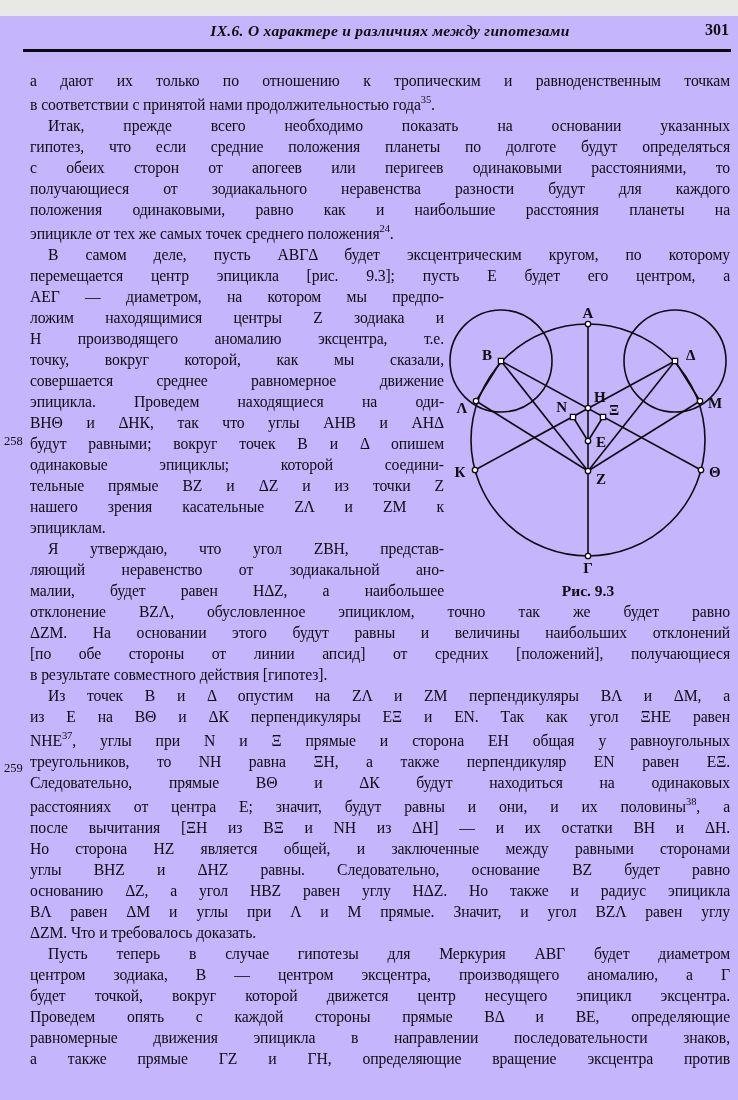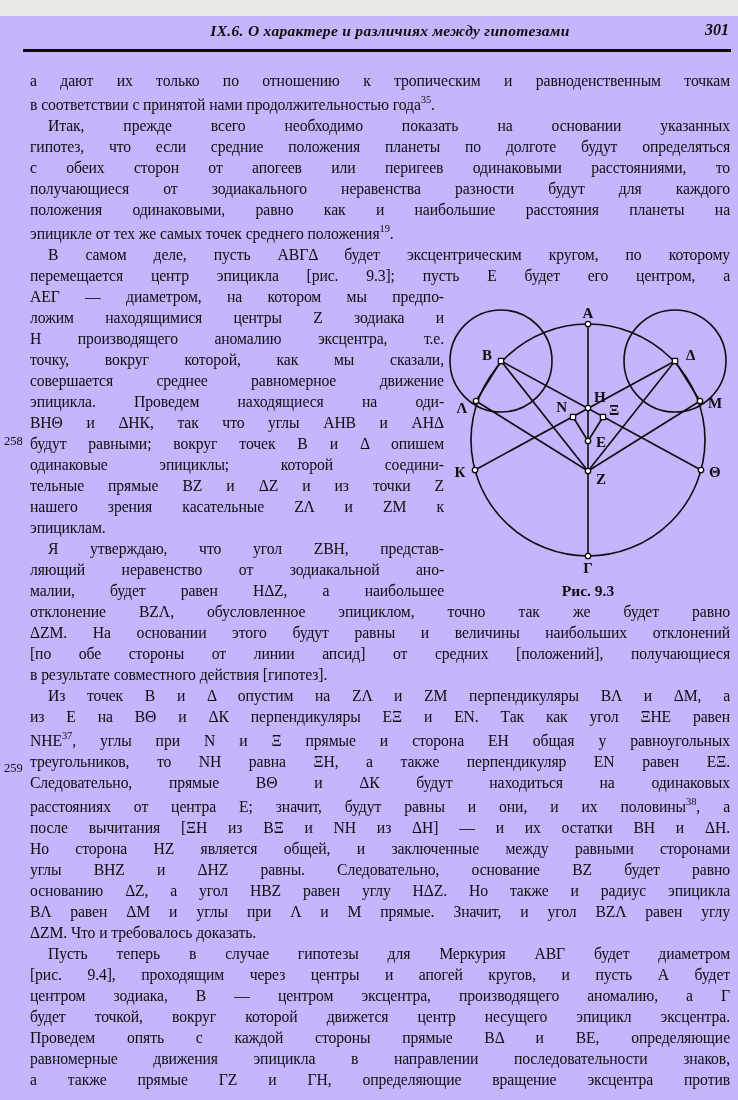--- a/index.html
+++ b/index.html
@@ -6,21 +6,21 @@
   .page{
     position:relative;width:738px;height:1100px;margin:16px auto;
     background:#c4b5fd;color:#0e0e0e;overflow:hidden;
     font-family:"Liberation Serif","DejaVu Serif",serif;
   }
   .hdr-title{
     position:absolute;top:6px;left:40px;width:700px;text-align:center;
     font-style:italic;font-weight:700;font-size:15.5px;letter-spacing:.3px;
   }
   .hdr-page{
-    position:absolute;top:5px;right:9px;font-style:italic;font-weight:700;font-size:16px;
+    position:absolute;top:5px;right:9px;font-weight:700;font-size:16px;
   }
   .rule{position:absolute;left:23px;top:33px;width:708px;height:3px;background:#0a0a0a;}
   .margin-num{position:absolute;left:4px;font-size:12.5px;font-weight:400;}
   .m258{top:418px;}
   .m259{top:745px;}
   .body-text{
     position:absolute;left:30px;top:54px;width:700px;
     font-size:15.7px;font-weight:400;line-height:21px;letter-spacing:-0.1px;
   }
   .ln{height:21px;text-align:justify;text-align-last:justify;overflow:visible;}
@@ -47,21 +47,21 @@
   <div class="margin-num m259">259</div>
 
   <div class="body-text">
     <div class="ln">а дают их только по отношению к тропическим и равноденственным точкам</div>
     <div class="ln fin gap"><span>в соответствии с принятой нами продолжительностью года</span><sup>35</sup><span>.</span></div>
     <div class="ln ind">Итак, прежде всего необходимо показать на основании указанных</div>
     <div class="ln">гипотез, что если средние положения планеты по долготе будут определяться</div>
     <div class="ln">с обеих сторон от апогеев или перигеев одинаковыми расстояниями, то</div>
     <div class="ln">получающиеся от зодиакального неравенства разности будут для каждого</div>
     <div class="ln">положения одинаковыми, равно как и наибольшие расстояния планеты на</div>
-    <div class="ln fin gap"><span>эпицикле от тех же самых точек среднего положения</span><sup>19</sup><span>.</span></div>
+    <div class="ln fin gap"><span>эпицикле от тех же самых точек среднего положения</span><sup>24</sup><span>.</span></div>
     <div class="ln ind">В самом деле, пусть АВГΔ будет эксцентрическим кругом, по которому</div>
     <div class="ln">перемещается центр эпицикла [рис. 9.3]; пусть Е будет его центром, а</div>
     <div class="ln nr">АЕГ — диаметром, на котором мы предпо-</div>
     <div class="ln nr">ложим находящимися центры Z зодиака и</div>
     <div class="ln nr">Н производящего аномалию эксцентра, т.е.</div>
     <div class="ln nr">точку, вокруг которой, как мы сказали,</div>
     <div class="ln nr">совершается среднее равномерное движение</div>
     <div class="ln nr">эпицикла. Проведем находящиеся на оди-</div>
     <div class="ln nr">ВНΘ и ΔНК, так что углы АНВ и АНΔ</div>
     <div class="ln nr">будут равными; вокруг точек В и Δ опишем</div>
@@ -82,21 +82,20 @@
     <div class="ln">треугольников, то NН равна ΞН, а также перпендикуляр ЕN равен ЕΞ.</div>
     <div class="ln">Следовательно, прямые ВΘ и ΔК будут находиться на одинаковых</div>
     <div class="ln gap"><span>расстояниях от центра Е; значит, будут равны и они, и их половины</span><sup>38</sup><span>, а</span></div>
     <div class="ln">после вычитания [ΞН из ВΞ и NН из ΔН] — и их остатки ВН и ΔН.</div>
     <div class="ln">Но сторона НZ является общей, и заключенные между равными сторонами</div>
     <div class="ln">углы ВНZ и ΔНZ равны. Следовательно, основание ВZ будет равно</div>
     <div class="ln">основанию ΔZ, а угол НВZ равен углу НΔZ. Но также и радиус эпицикла</div>
     <div class="ln">ВΛ равен ΔМ и углы при Λ и М прямые. Значит, и угол ВZΛ равен углу</div>
     <div class="ln fin">ΔZМ. Что и требовалось доказать.</div>
     <div class="ln ind">Пусть теперь в случае гипотезы для Меркурия АВГ будет диаметром</div>
-    <div class="ln">[рис. 9.4], проходящим через центры и апогей кругов, и пусть А будет</div>
     <div class="ln">центром зодиака, В — центром эксцентра, производящего аномалию, а Г</div>
     <div class="ln">будет точкой, вокруг которой движется центр несущего эпицикл эксцентра.</div>
     <div class="ln">Проведем опять с каждой стороны прямые ВΔ и ВЕ, определяющие</div>
     <div class="ln">равномерные движения эпицикла в направлении последовательности знаков,</div>
     <div class="ln">а также прямые ГZ и ГН, определяющие вращение эксцентра против</div>
   </div>
 
   <div class="fig">
     <svg width="292" height="302" viewBox="0 0 292 302">
       <g fill="none" stroke="#0e0e0e" stroke-width="1.6">

